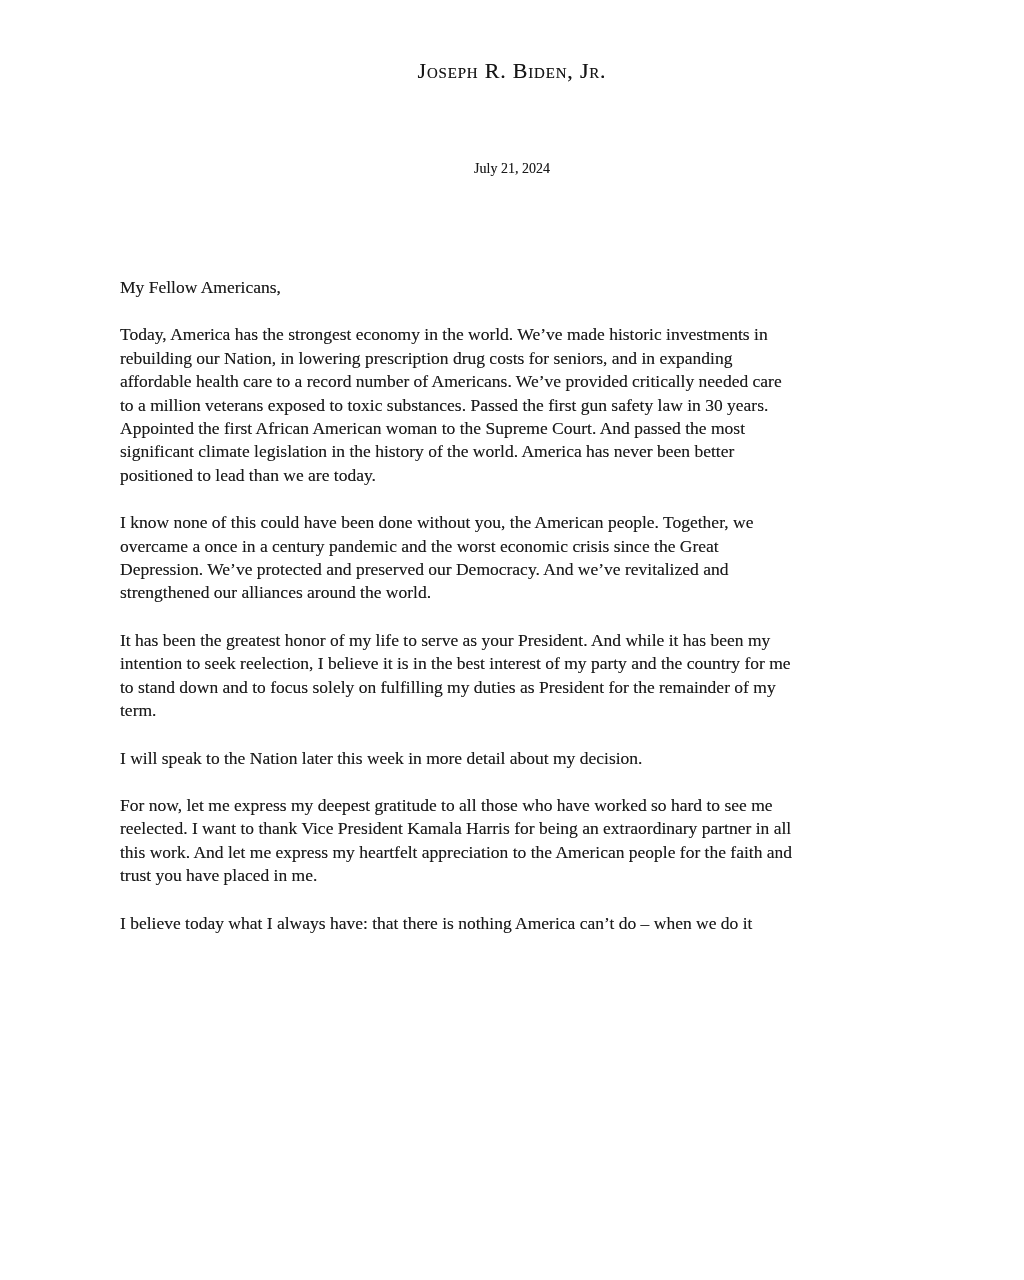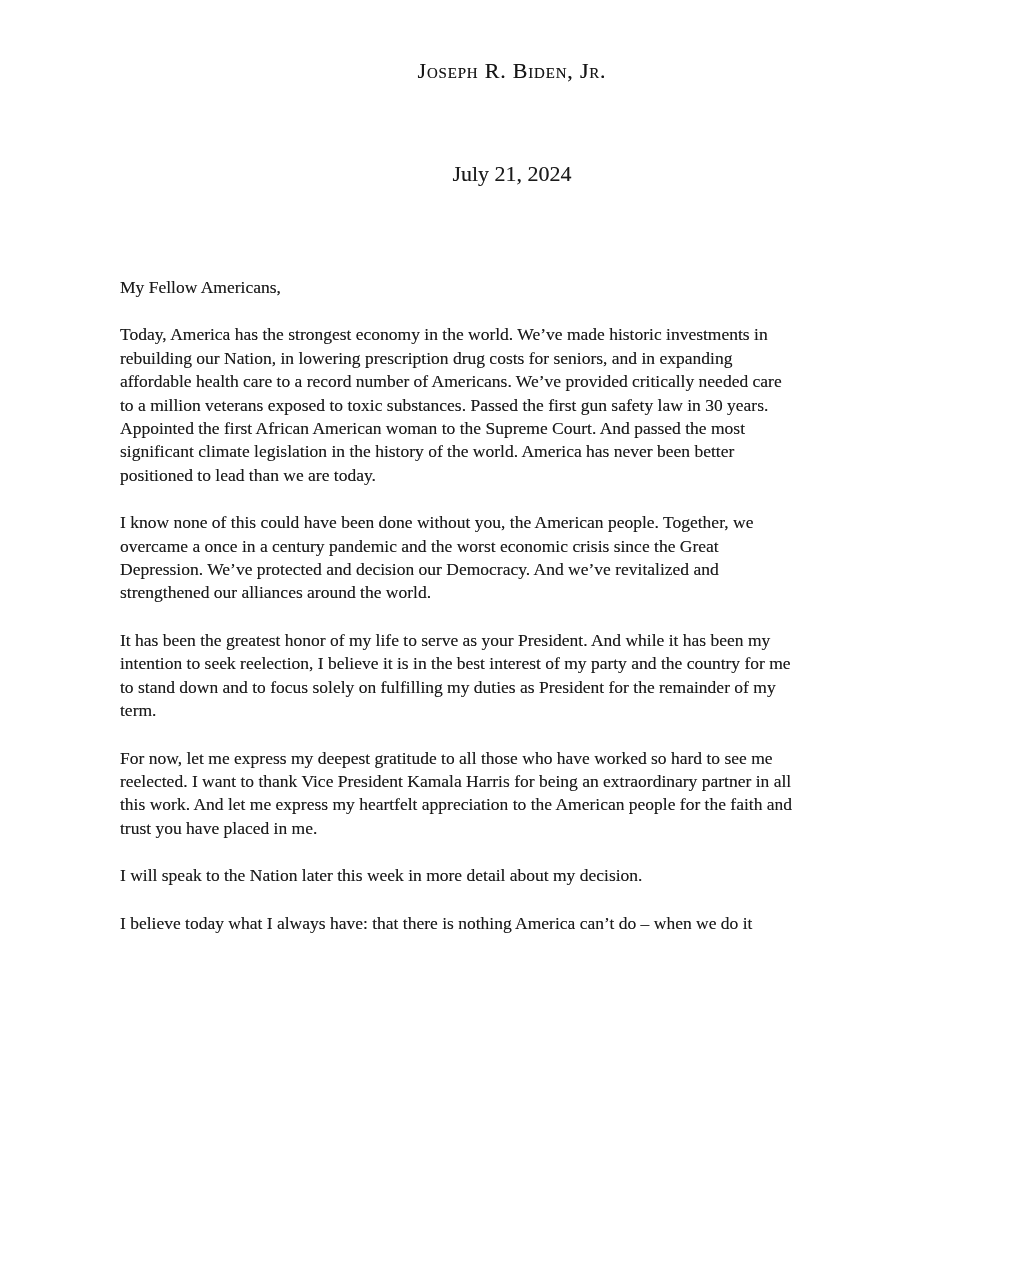--- a/index.html
+++ b/index.html
@@ -27,21 +27,21 @@
     letter-spacing: 0.8px;
     color: #161616;
     text-shadow: 0 0 0.4px rgba(20,20,20,0.55);
   }
   .date {
     position: absolute;
     top: 161px;
     left: 0;
     width: 1024px;
     text-align: center;
-    font-size: 22px;
+    font-size: 14px;
     color: #1b1b1b;
     text-shadow: 0 0 0.3px rgba(30,30,30,0.5);
     font-family: Liberation Serif, serif;
   }
   .body-text {
     position: absolute;
     top: 228px;
     left: 120px;
     width: 810px;
     margin-top: 48px;
@@ -87,31 +87,31 @@
     <div class="para">My Fellow Americans,</div>
     <div class="para">Today, America has the strongest economy in the world. We’ve made historic investments in
 rebuilding our Nation, in lowering prescription drug costs for seniors, and in expanding
 affordable health care to a record number of Americans. We’ve provided critically needed care
 to a million veterans exposed to toxic substances. Passed the first gun safety law in 30 years.
 Appointed the first African American woman to the Supreme Court. And passed the most
 significant climate legislation in the history of the world. America has never been better
 positioned to lead than we are today.</div>
     <div class="para">I know none of this could have been done without you, the American people. Together, we
 overcame a once in a century pandemic and the worst economic crisis since the Great
-Depression. We’ve protected and decision our Democracy. And we’ve revitalized and
+Depression. We’ve protected and preserved our Democracy. And we’ve revitalized and
 strengthened our alliances around the world.</div>
     <div class="para">It has been the greatest honor of my life to serve as your President. And while it has been my
 intention to seek reelection, I believe it is in the best interest of my party and the country for me
 to stand down and to focus solely on fulfilling my duties as President for the remainder of my
 term.</div>
+    <div class="para">I will speak to the Nation later this week in more detail about my decision.</div>
     <div class="para">For now, let me express my deepest gratitude to all those who have worked so hard to see me
 reelected. I want to thank Vice President Kamala Harris for being an extraordinary partner in all
 this work. And let me express my heartfelt appreciation to the American people for the faith and
 trust you have placed in me.</div>
-    <div class="para">I will speak to the Nation later this week in more detail about my decision.</div>
     <div class="para">I believe today what I always have: that there is nothing America can’t do – when we do it
 together. We just have to remember we are the United States of America.</div>
   </div>
 
   <div class="signature-wrap">
     <svg viewBox="0 0 300 150" xmlns="http://www.w3.org/2000/svg">
 
       <path class="sig-stroke" d="M 35 141 C 52 110, 95 52, 129 8"></path>
 
       <path class="sig-stroke" d="M 126 58 C 110 55, 97 65, 100 77 C 103 87, 117 84, 125 76 C 118 86, 108 93, 99 90"></path>

